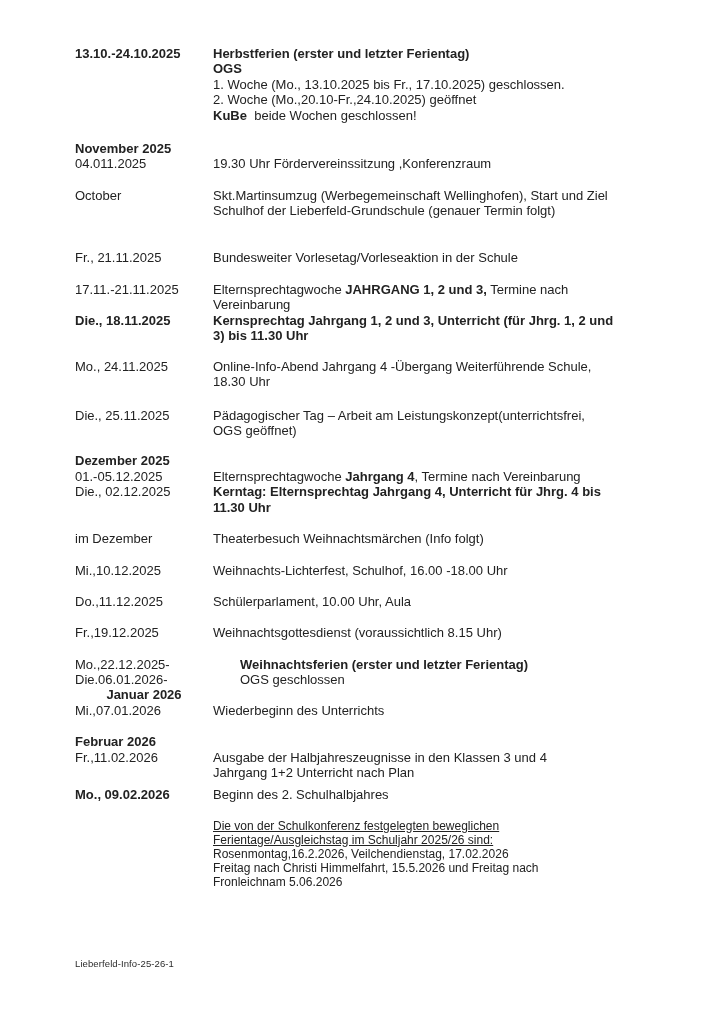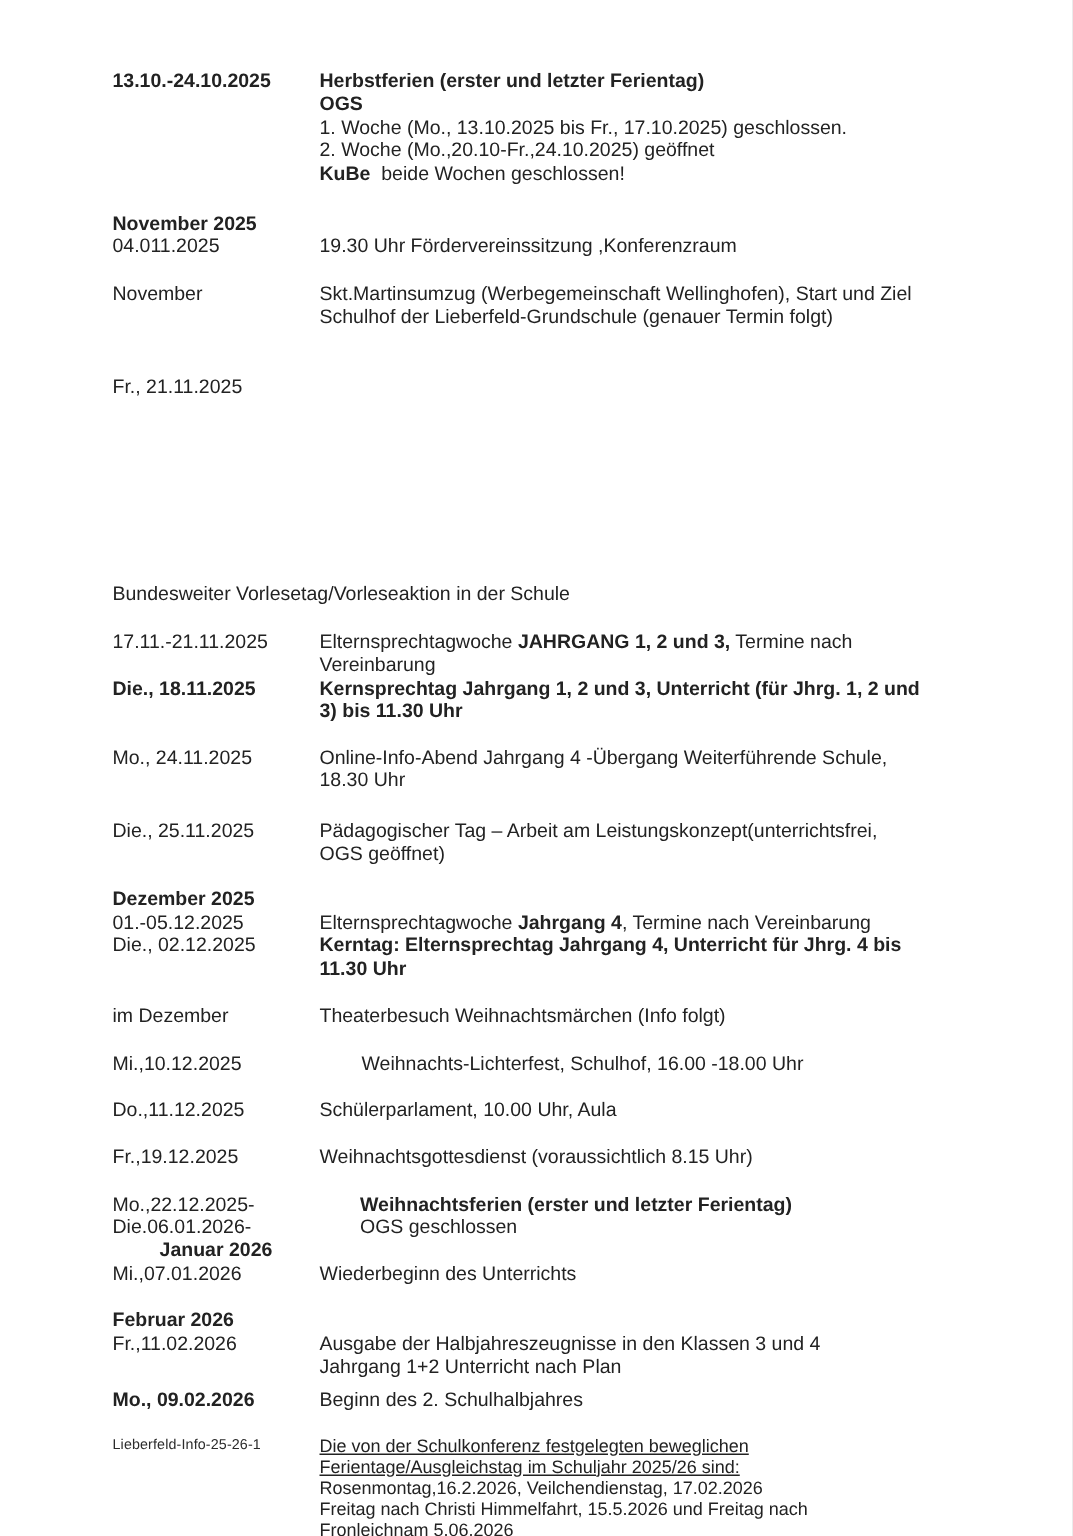--- a/index.html
+++ b/index.html
@@ -65,28 +65,28 @@
       <div class="row">
         <div class="date">
           <div class="line"><span>04.011.2025</span></div>
         </div>
         <div class="content">
           <div class="line"><span>19.30 Uhr Fördervereinssitzung ,Konferenzraum</span></div>
         </div>
       </div>
       <div class="row" style="margin-top: 16px;">
         <div class="date">
-          <div class="line"><span>November</span></div>
+          <div class="line"><span>October</span></div>
         </div>
         <div class="content">
           <div class="line"><span>Skt.Martinsumzug (Werbegemeinschaft Wellinghofen), Start und Ziel</span></div>
           <div class="line"><span>Schulhof der Lieberfeld-Grundschule (genauer Termin folgt)</span></div>
         </div>
       </div>
-      <div class="row" style="margin-top: 31px; flex-direction: column;">
+      <div class="row" style="margin-top: 31px;">
         <div class="date">
           <div class="line"><span>Fr., 21.11.2025</span></div>
         </div>
         <div class="content">
           <div class="line"><span>Bundesweiter Vorlesetag/Vorleseaktion in der Schule</span></div>
         </div>
       </div>
       <div class="row" style="margin-top: 17px;">
         <div class="date">
           <div class="line"><span>17.11.-21.11.2025</span></div>
@@ -147,21 +147,21 @@
         </div>
       </div>
       <div class="row" style="margin-top: 16px;">
         <div class="date">
           <div class="line"><span>im Dezember</span></div>
         </div>
         <div class="content">
           <div class="line"><span>Theaterbesuch Weihnachtsmärchen (Info folgt)</span></div>
         </div>
       </div>
-      <div class="row" style="margin-top: 17px; gap: 28px;">
+      <div class="row" style="margin-top: 17px;">
         <div class="date">
           <div class="line"><span>Mi.,10.12.2025</span></div>
         </div>
         <div class="content">
           <div class="line"><span>Weihnachts-Lichterfest, Schulhof, 16.00 -18.00 Uhr</span></div>
         </div>
       </div>
       <div class="row" style="margin-top: 15px;">
         <div class="date">
           <div class="line"><span>Do.,11.12.2025</span></div>

